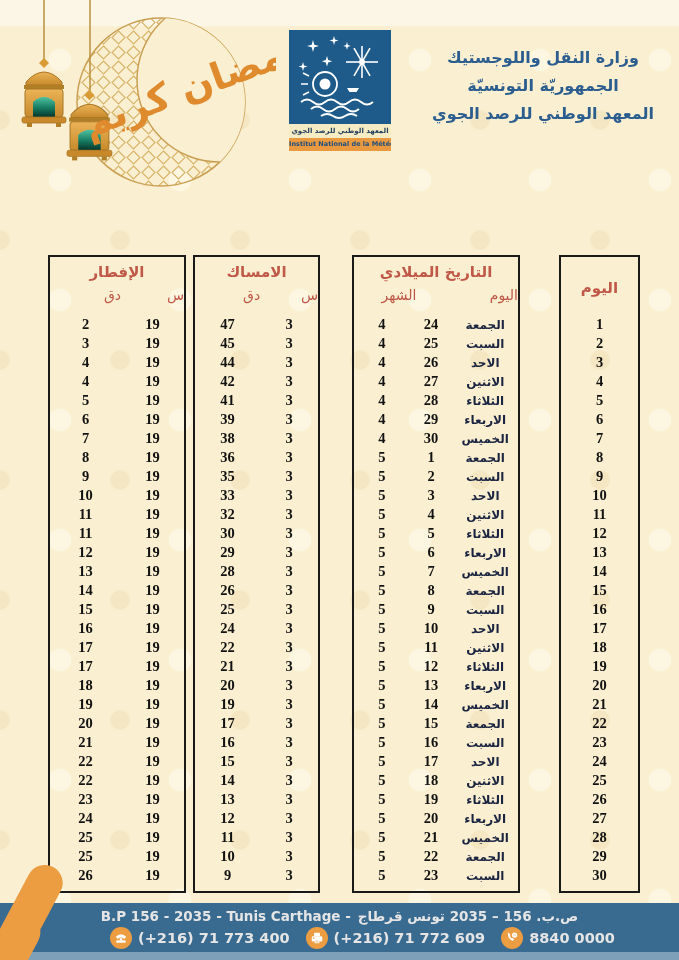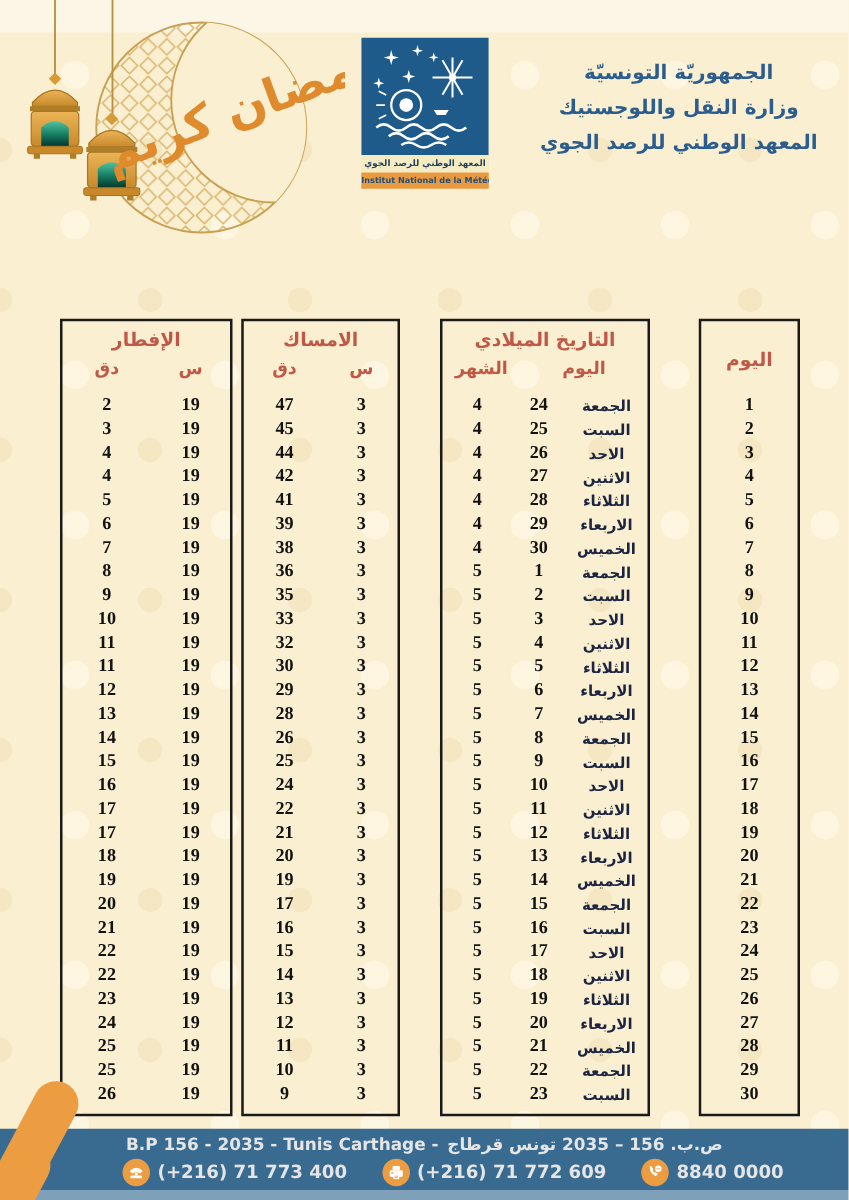--- a/index.html
+++ b/index.html
@@ -23,31 +23,31 @@
 .t2{font-size:21px;margin-top:11px}
 .tbl{position:absolute;top:255px;height:638px;border:2.5px solid #1a1a1a;display:flex;flex-direction:column;}
 #tbl-iftar{left:48px;width:138px}
 #tbl-imsak{left:193px;width:127px}
 #tbl-greg{left:352px;width:168px}
 #tbl-day{left:559px;width:81px}
 .tbl-head{height:56px;padding-top:6px}
 .main-h{color:#C05848;font-weight:bold;font-size:15px;text-align:center;direction:rtl}
 .main-h.solo{padding-top:16px}
 .sub-row{display:flex;direction:rtl;margin-top:6px}
-.sub-row span{color:#C05848;font-weight:bold;font-size:14px;text-align:center}
+.sub-row span{color:#C05848;font-weight:normal;font-size:14px;text-align:right}
 .tbl-body{flex:1;display:flex;flex-direction:column;padding:2px 0 6px}
 .trow{flex:1;display:flex;direction:rtl;align-items:center}
 .cell{text-align:center}
 .num{font-family:"Liberation Serif","DejaVu Serif",serif;font-weight:bold;font-size:14.5px;color:#121212}
 .aname{font-weight:bold;font-size:12px;color:#1b2440}
 .w100{width:100%}.w40{width:40%}.w26{width:26%}.w34{width:34%}
 .w47{width:47%}.w53{width:53%}.w62{width:62%}.w38{width:38%}
 .footer{position:absolute;left:0;top:903px;width:100%;height:49px;background:#396B91;color:#e5e5e5}
 .addr{display:flex;justify-content:center;gap:7px;margin-top:5px;font-weight:bold;font-size:13.5px}
-.contacts{display:flex;justify-content:center;align-items:center;gap:28px;margin-top:3px;padding-left:46px}
+.contacts{display:flex;justify-content:center;align-items:center;gap:16px;margin-top:3px;padding-left:46px}
 .contact{display:flex;align-items:center;gap:6px;font-weight:bold;font-size:14.5px}
 .cicon{width:22px;height:22px;border-radius:50%;background:#EC9C41;display:flex;align-items:center;justify-content:center;flex:none}
 .footer-strip{position:absolute;left:0;top:952px;width:100%;height:8px;background:#7EA0B8}
 .stripe{position:absolute;background:#EC9C41;border-radius:20px}
 #stripe1{width:120px;height:36px;left:-35px;top:902px;transform:rotate(-62deg)}
 #stripe2{width:110px;height:36px;left:-50px;top:947px;transform:rotate(-62deg)}
 </style>
 </head>
 <body>
 
@@ -118,22 +118,22 @@
         <path d="M12 72 q6 -5 12 0 t12 0 t12 0 t12 0 t12 0 t12 0" stroke-width="2"></path>
         <path d="M22 79 q6 -5 12 0 t12 0 t12 0 t12 0" stroke-width="2"></path>
         <path d="M32 86 q6 -4 12 0 t12 0 t12 0" stroke-width="2"></path>
       </g>
     </svg>
     <div class="logo-band-ar">المعهد الوطني للرصد الجوي</div>
     <div class="logo-band-fr">Institut National de la Météorologie</div>
   </div>
 
   <div class="org">
+    <div>وزارة النقل واللوجستيك</div>
     <div>الجمهوريّة التونسيّة</div>
-    <div>وزارة النقل واللوجستيك</div>
     <div>المعهد الوطني للرصد الجوي</div>
   </div>
 
 
   <div class="tbl" id="tbl-iftar">
     <div class="tbl-head">
       <div class="main-h">الإفطار</div>
       <div class="sub-row">
         <span class="w47">س</span>
         <span class="w53">دق</span>

